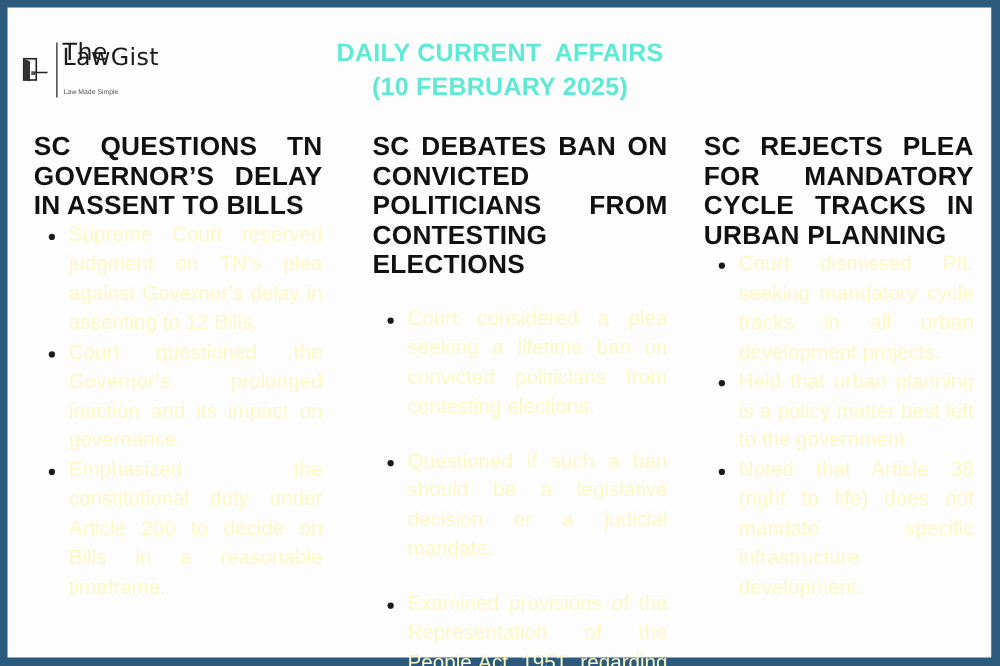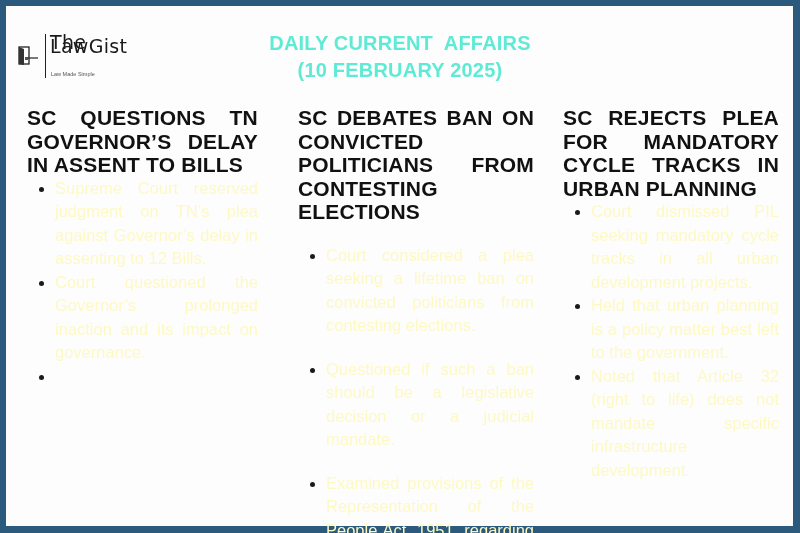--- a/index.html
+++ b/index.html
@@ -79,33 +79,33 @@
 <div class="title">
   <div class="l1">DAILY CURRENT  AFFAIRS</div>
   <div class="l2">(10 FEBRUARY 2025)</div>
 </div>
 
 <div class="col c1">
   <p class="headline">SC QUESTIONS TN GOVERNOR’S DELAY IN ASSENT TO BILLS</p>
   <ul class="bullets">
     <li><span class="bullet-dot"></span><span>Supreme Court reserved judgment on TN’s plea against Governor’s delay in assenting to 12 Bills.</span></li>
     <li><span class="bullet-dot"></span><span>Court questioned the Governor’s prolonged inaction and its impact on governance.</span></li>
-    <li><span class="bullet-dot"></span></li>
+    <li><span class="bullet-dot"></span><span>Emphasized the constitutional duty under Article 200 to decide on Bills in a reasonable timeframe.</span></li>
   </ul>
 </div>
 
 <div class="col c2">
   <p class="headline">SC DEBATES BAN ON CONVICTED POLITICIANS FROM CONTESTING ELECTIONS</p>
   <ul class="bullets">
     <li><span class="bullet-dot"></span><span>Court considered a plea seeking a lifetime ban on convicted politicians from contesting elections.</span></li>
     <li><span class="bullet-dot"></span><span>Questioned if such a ban should be a legislative decision or a judicial mandate.</span></li>
     <li><span class="bullet-dot"></span><span>Examined provisions of the Representation of the People Act, 1951, regarding disqualification.</span></li>
   </ul>
 </div>
 
 <div class="col c3">
   <p class="headline">SC REJECTS PLEA FOR MANDATORY CYCLE TRACKS IN URBAN PLANNING</p>
   <ul class="bullets">
     <li><span class="bullet-dot"></span><span>Court dismissed PIL seeking mandatory cycle tracks in all urban development projects.</span></li>
     <li><span class="bullet-dot"></span><span>Held that urban planning is a policy matter best left to the government.</span></li>
-    <li><span class="bullet-dot"></span><span>Noted that Article 32 (right to life) does not mandate specific infrastructure development.</span></li>
+    <li><span class="bullet-dot"></span><span>Noted that Article 38 (right to life) does not mandate specific infrastructure development.</span></li>
   </ul>
 </div>
 
 </body></html>

